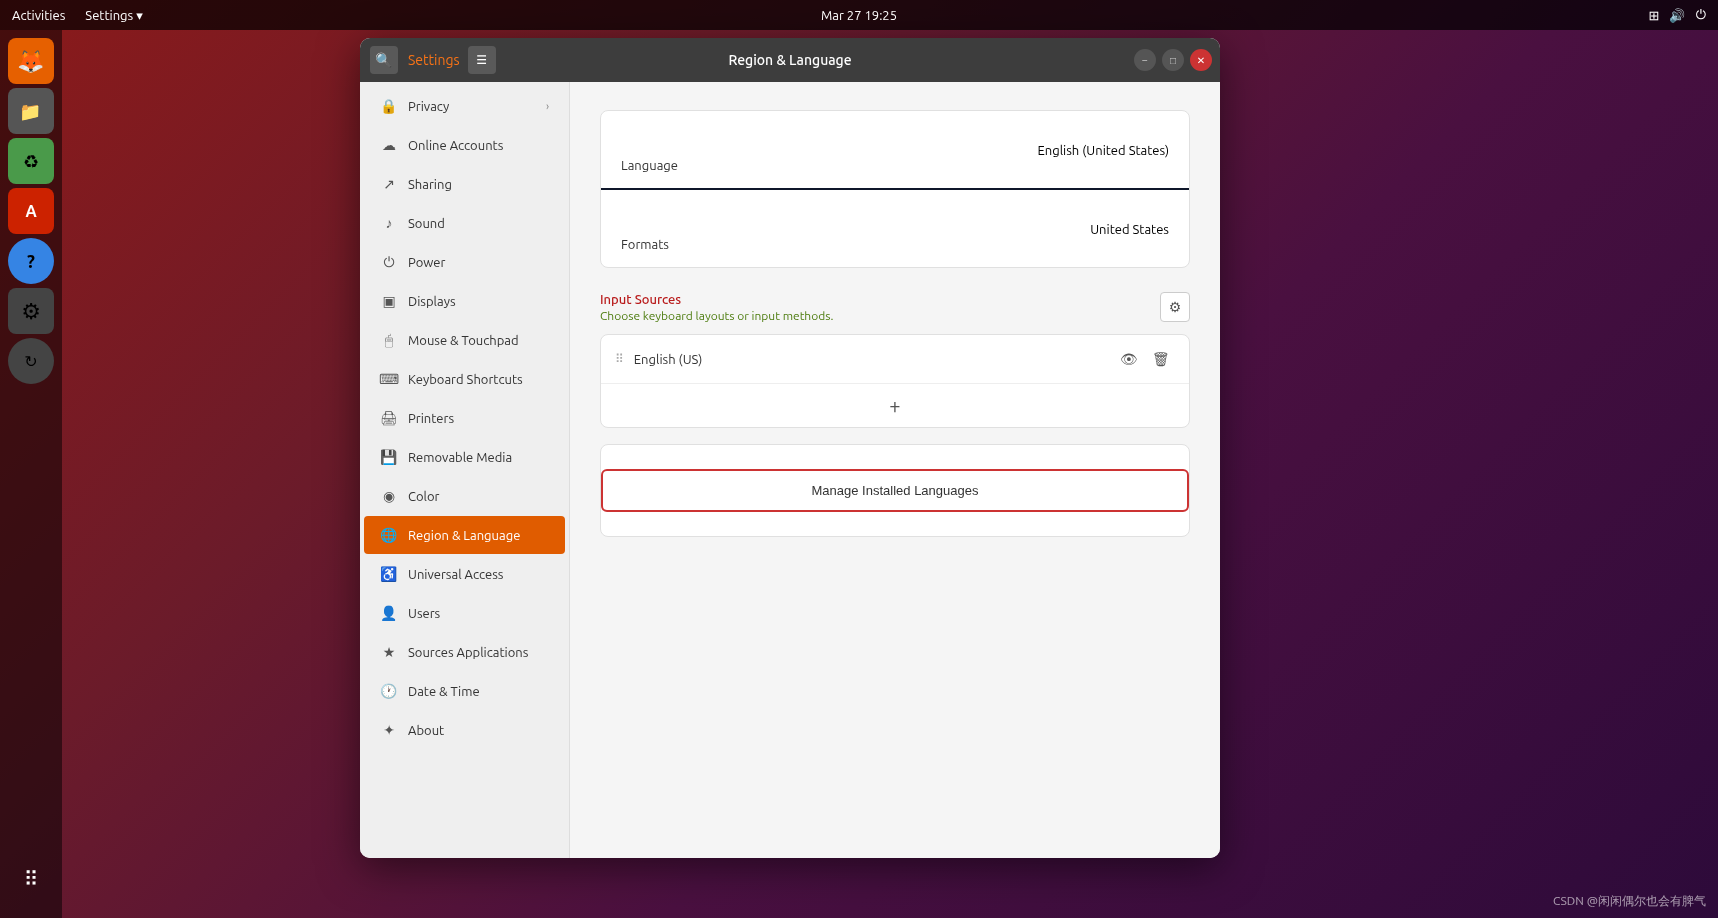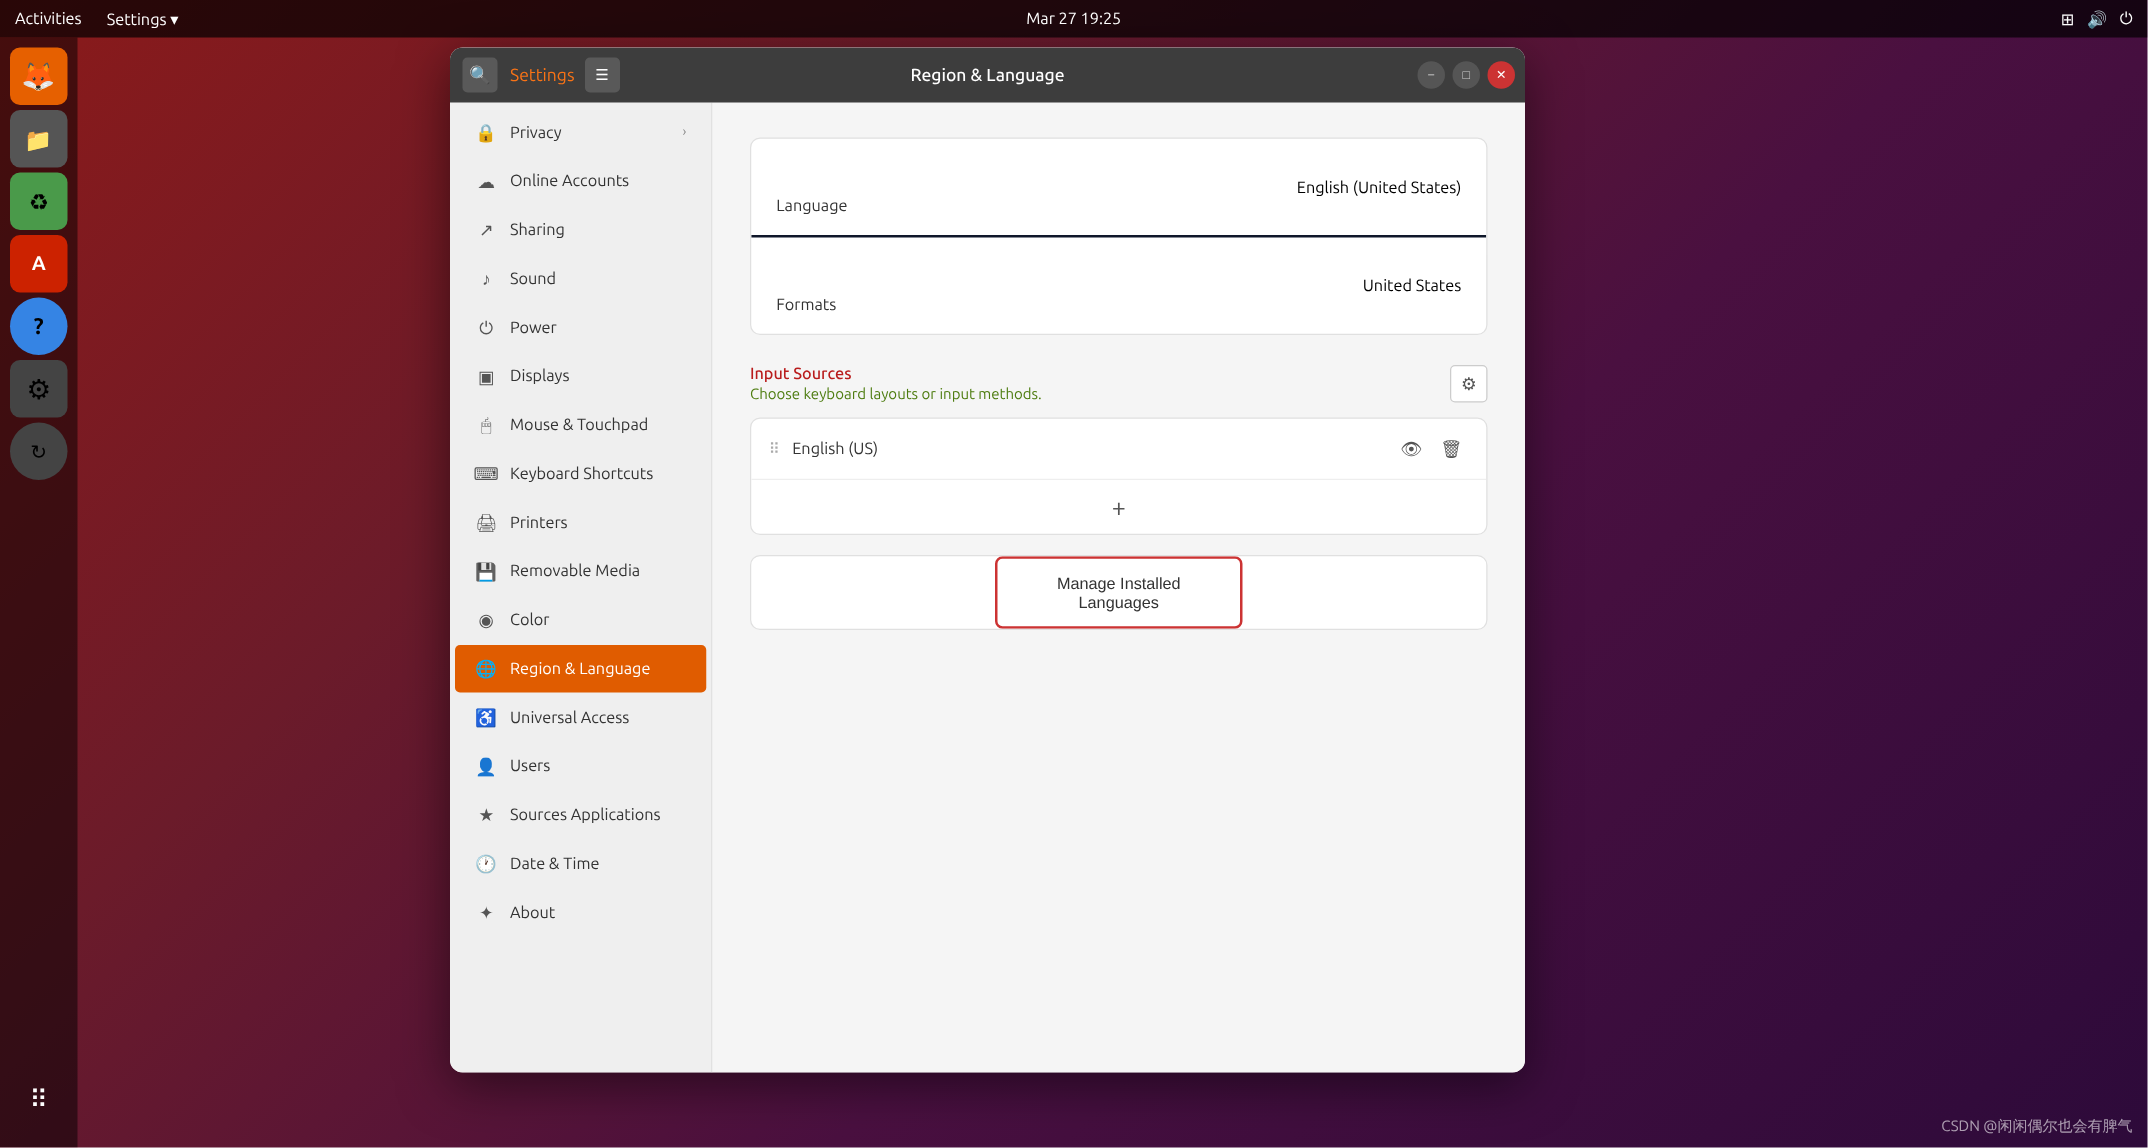--- a/index.html
+++ b/index.html
@@ -304,20 +304,21 @@
       font-size: 20px;
     }
 
     
     .manage-languages-container {
       background: white;
       border: 1px solid #e0e0e0;
       border-radius: 8px;
       display: flex;
       overflow: hidden;
+      flex-direction: column;
     }
     .manage-languages-btn {
       flex: 1;
       padding: 12px 20px;
       text-align: center;
       font-size: 13px;
       color: #333;
       cursor: pointer;
       background: transparent;
       border: none;

